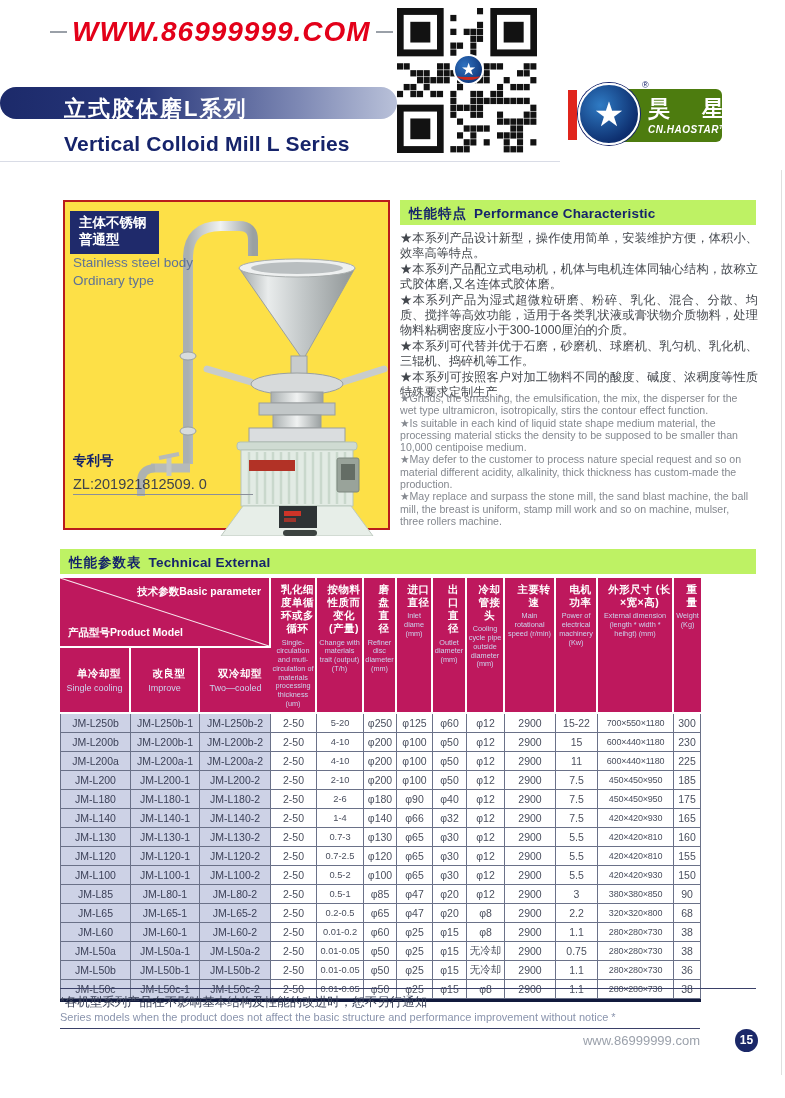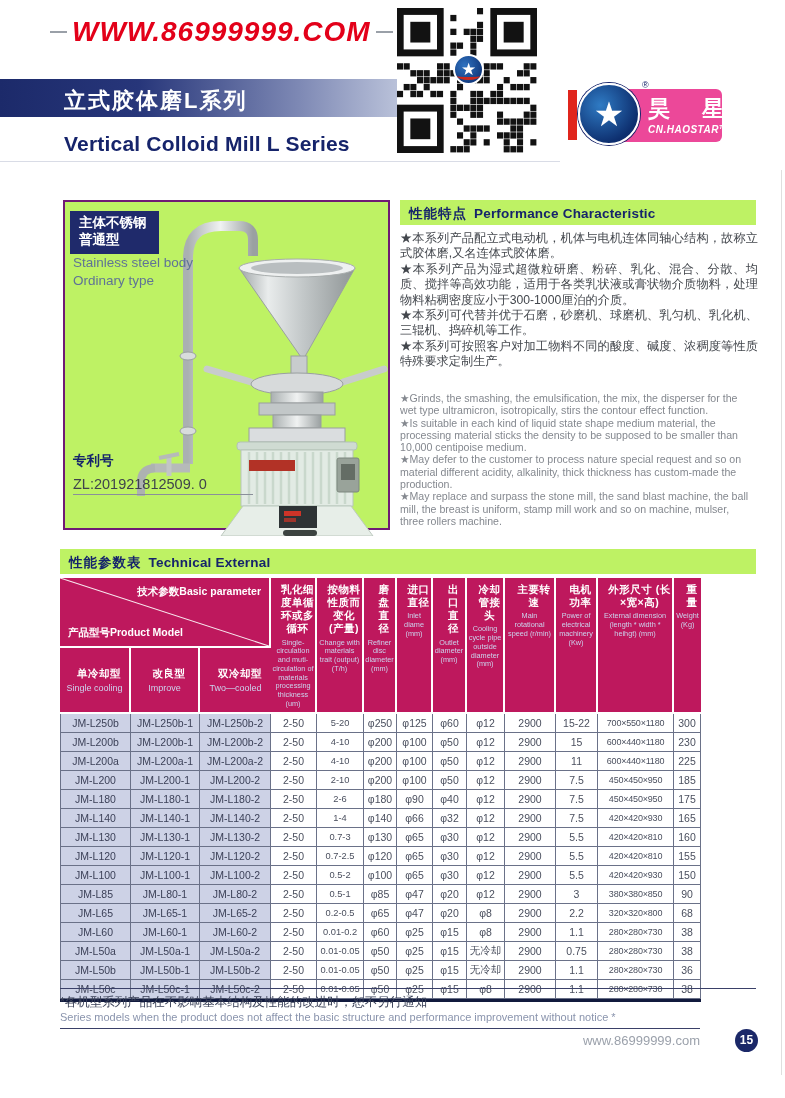--- a/index.html
+++ b/index.html
@@ -16,45 +16,45 @@
   
   .qr{position:absolute;left:397px;top:8px;width:140px;height:145px;background:#fff;}
   .qr svg{display:block;}
   .qr-star{position:absolute;left:56px;top:46px;width:27px;height:27px;border-radius:50%;
            background:radial-gradient(circle at 35% 35%,#2f72c0,#123a7e 75%);
            border:2px solid #fff;color:#fff;font-size:17px;line-height:27px;text-align:center;}
   .qr-star .redband{position:absolute;left:2px;bottom:3px;width:23px;height:5px;
            border-bottom:3px solid #c8281e;border-radius:50%;}
 
   
-  .band{position:absolute;left:0;top:79px;width:397px;height:38px;
-        background:linear-gradient(90deg,#1c2a6a 0%,#27367a 35%,#7d88b4 75%,#b9c1d9 100%);}
+  .band{position:absolute;left:0;top:87px;width:397px;height:32px;
+        background:linear-gradient(90deg,#1c2a6a 0%,#27367a 35%,#7d88b4 75%,#b9c1d9 100%);border-radius:17px;}
   .band-zh{padding-left:64px;font-size:22px;font-weight:bold;color:#fff;
            line-height:43px;letter-spacing:2px;}
   .title-en{position:absolute;left:64px;top:132px;font-size:21px;font-weight:bold;
             color:#16246b;letter-spacing:0.2px;}
   .header-rule{position:absolute;left:0;top:161px;width:560px;height:1px;background:#d9dce6;}
 
   
   .logo{position:absolute;left:556px;top:80px;width:175px;height:70px;}
-  .logo-plate{position:absolute;left:54px;top:9px;width:112px;height:53px;background:#ec4899;
+  .logo-plate{position:absolute;left:54px;top:9px;width:112px;height:53px;background:#4d7c0f;
               border-radius:6px;}
   .logo-zh{padding:5px 0 0 38px;font-size:22px;font-weight:bold;color:#fff;letter-spacing:13px;white-space:nowrap;}
   .logo-en{padding:0 0 0 38px;font-size:10px;font-weight:bold;color:#fff;letter-spacing:0.5px;font-style:italic;}
   .logo-en sup{font-size:6px;}
   .logo-redbar{position:absolute;left:12px;top:10px;width:9px;height:50px;background:#e0251c;}
   .logo-circle{position:absolute;left:22px;top:3px;width:58px;height:58px;border-radius:50%;
                background:radial-gradient(circle at 35% 35%,#2f7bc4,#0d2e6e 72%);
                border:2px solid #fff;box-shadow:0 0 0 1px #16246b;
                color:#fff;font-size:34px;line-height:58px;text-align:center;}
   .logo-reg{position:absolute;left:86px;top:0;font-size:9px;color:#16246b;}
 
   
   .img-box{position:absolute;left:63px;top:200px;width:327px;height:330px;
-           border:2px solid #701a75;box-sizing:border-box;background:#bef264;}
+           border:2px solid #b91c1c;box-sizing:border-box;background:#fde047;}
   .img-label{position:absolute;left:5px;top:9px;background:#1f2a6b;color:#fff;
              padding:4px 12px 5px 9px;font-size:13.5px;font-weight:bold;line-height:1.25;z-index:3;}
   .img-caption{position:absolute;left:8px;top:52px;font-size:13.5px;color:#5f7396;line-height:1.32;z-index:3;}
   .patent{position:absolute;left:8px;top:250px;z-index:3;}
   .patent-title{font-size:13.5px;font-weight:bold;color:#16246b;margin-bottom:3px;}
   .patent-no{font-size:14.5px;color:#3f434c;width:180px;border-bottom:1px solid #8a8f9a;
              padding:3px 0 2px;}
   .machine{position:absolute;left:26px;top:4px;z-index:1;}
 
   
@@ -326,20 +326,21 @@
       <div class="patent-no">ZL:201921812509. 0</div>
         </div>
     </div>
   </div>
 
   <div class="sec-bar" style="left:400px;top:200px;width:356px;">
     <span class="sec-zh">性能特点</span><span class="sec-en">Performance Characteristic</span>
   </div>
   <div class="perf-zh">
 
+  <p>★本系列产品设计新型，操作使用简单，安装维护方便，体积小、效率高等特点。</p>
       <p>★本系列产品配立式电动机，机体与电机连体同轴心结构，故称立式胶体磨,又名连体式胶体磨。</p>
       <p>★本系列产品为湿式超微粒研磨、粉碎、乳化、混合、分散、均质、搅拌等高效功能，适用于各类乳状液或膏状物介质物料，处理物料粘稠密度应小于300-1000厘泊的介质。</p>
       <p>★本系列可代替并优于石磨，砂磨机、球磨机、乳匀机、乳化机、三辊机、捣碎机等工作。</p>
       <p>★本系列可按照客户对加工物料不同的酸度、碱度、浓稠度等性质特殊要求定制生产。</p>
     </div>
   <div class="perf-en">
 
   <p>★Grinds, the smashing, the emulsification, the mix, the disperser for the wet type ultramicron, isotropically, stirs the contour effect function.</p>
       <p>★Is suitable in each kind of liquid state shape medium material, the processing material sticks the density to be supposed to be smaller than 10,000 centipoise medium.</p>
       <p>★May defer to the customer to process nature special request and so on material different acidity, alkalinity, thick thickness has custom-made the production.</p>

